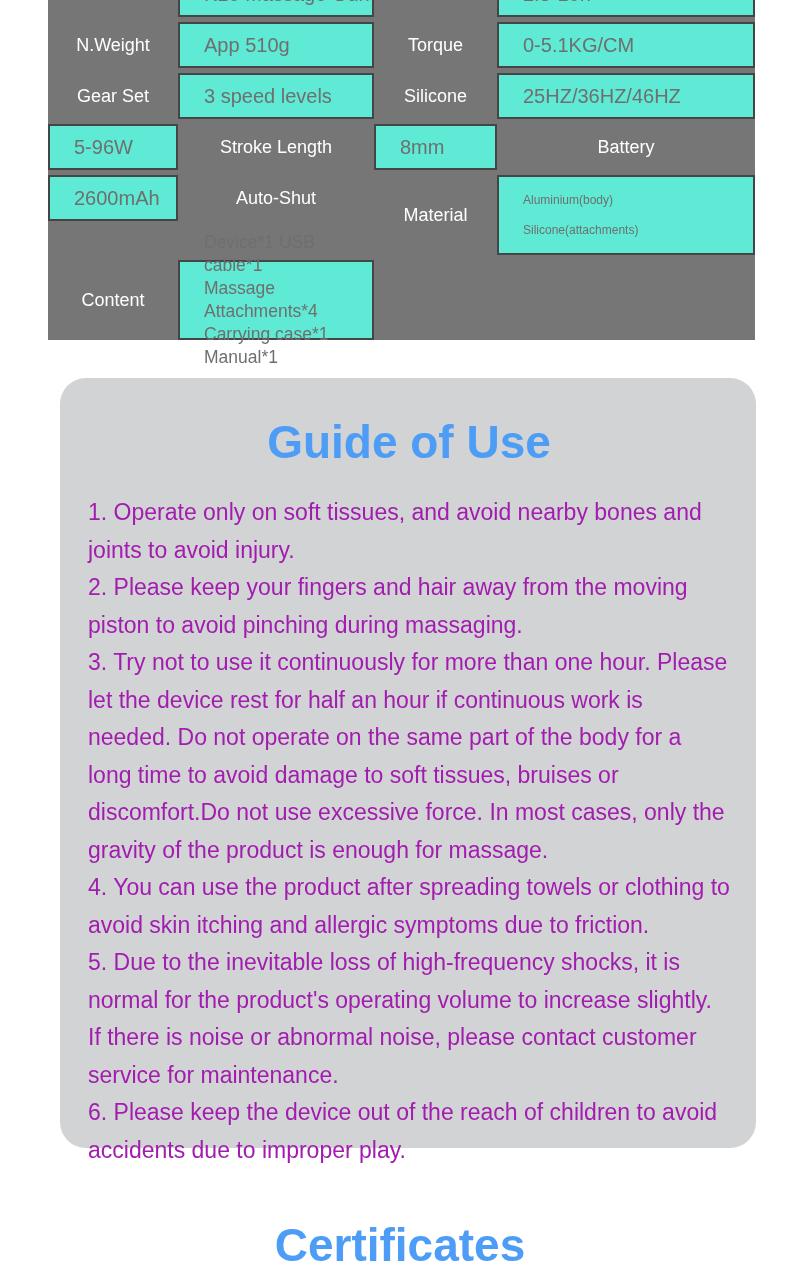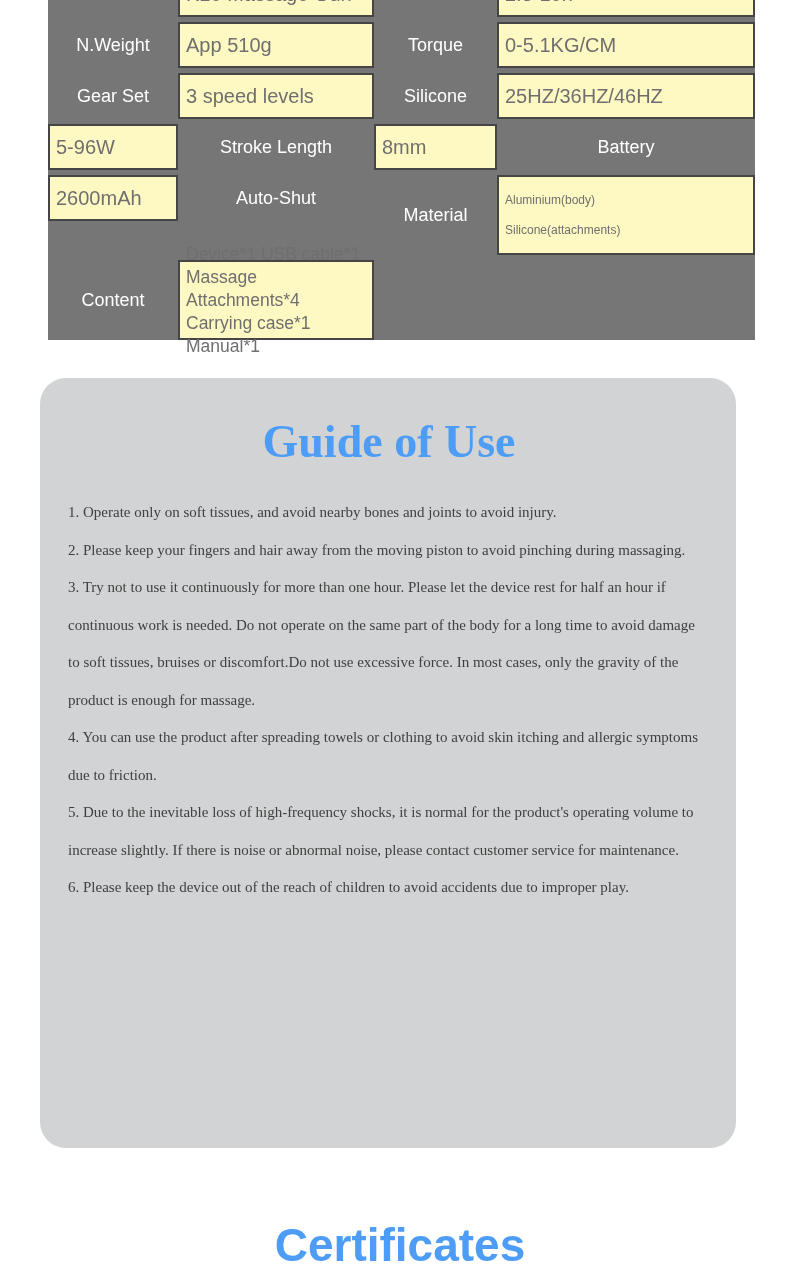--- a/index.html
+++ b/index.html
@@ -23,57 +23,56 @@
     color: #ffffff;
     font-size: 18px;
     display: flex;
     align-items: center;
     justify-content: center;
     text-align: center;
     line-height: 22px;
     padding: 0 4px;
   }
   .spec-value {
-    background: #fef9c3;
+    background: #5eead4;
     border: 2px solid #454545;
     color: #6f6f6f;
     font-size: 20px;
     display: flex;
     align-items: center;
-    padding-left: 6px;
+    padding-left: 24px;
     white-space: pre-line;
     line-height: 24px;
   }
   .row-h { height: 46px; }
   .row-tall { height: 80px; }
   .spec-value.material { font-size: 12px; line-height: 30px; align-items: center; }
   .spec-value.content { font-size: 17.5px; line-height: 23px; }
 
   
   .guide-card {
     position: absolute;
-    left: 40px;
+    left: 60px;
     top: 378px;
     width: 696px;
     height: 770px;
     background: #d2d3d4;
     border-radius: 26px;
     padding: 36px 26px 0 28px;
-    font-family: Liberation Serif, serif;
   }
   .guide-title {
     text-align: center;
     font-size: 46px;
     font-weight: bold;
     color: #4d9cf6;
     line-height: 56px;
     margin-bottom: 24px;
     letter-spacing: 0px;
   }
-  .guide-text { color: #404040; font-size: 15px; line-height: 37.5px; }
+  .guide-text { color: #a21caf; font-size: 23px; line-height: 37.5px; }
   .guide-text p { margin: 0; }
 
   
   .certificates-title {
     position: absolute;
     left: 0;
     top: 1219px;
     width: 100%;
     text-align: center;
     font-size: 46px;

